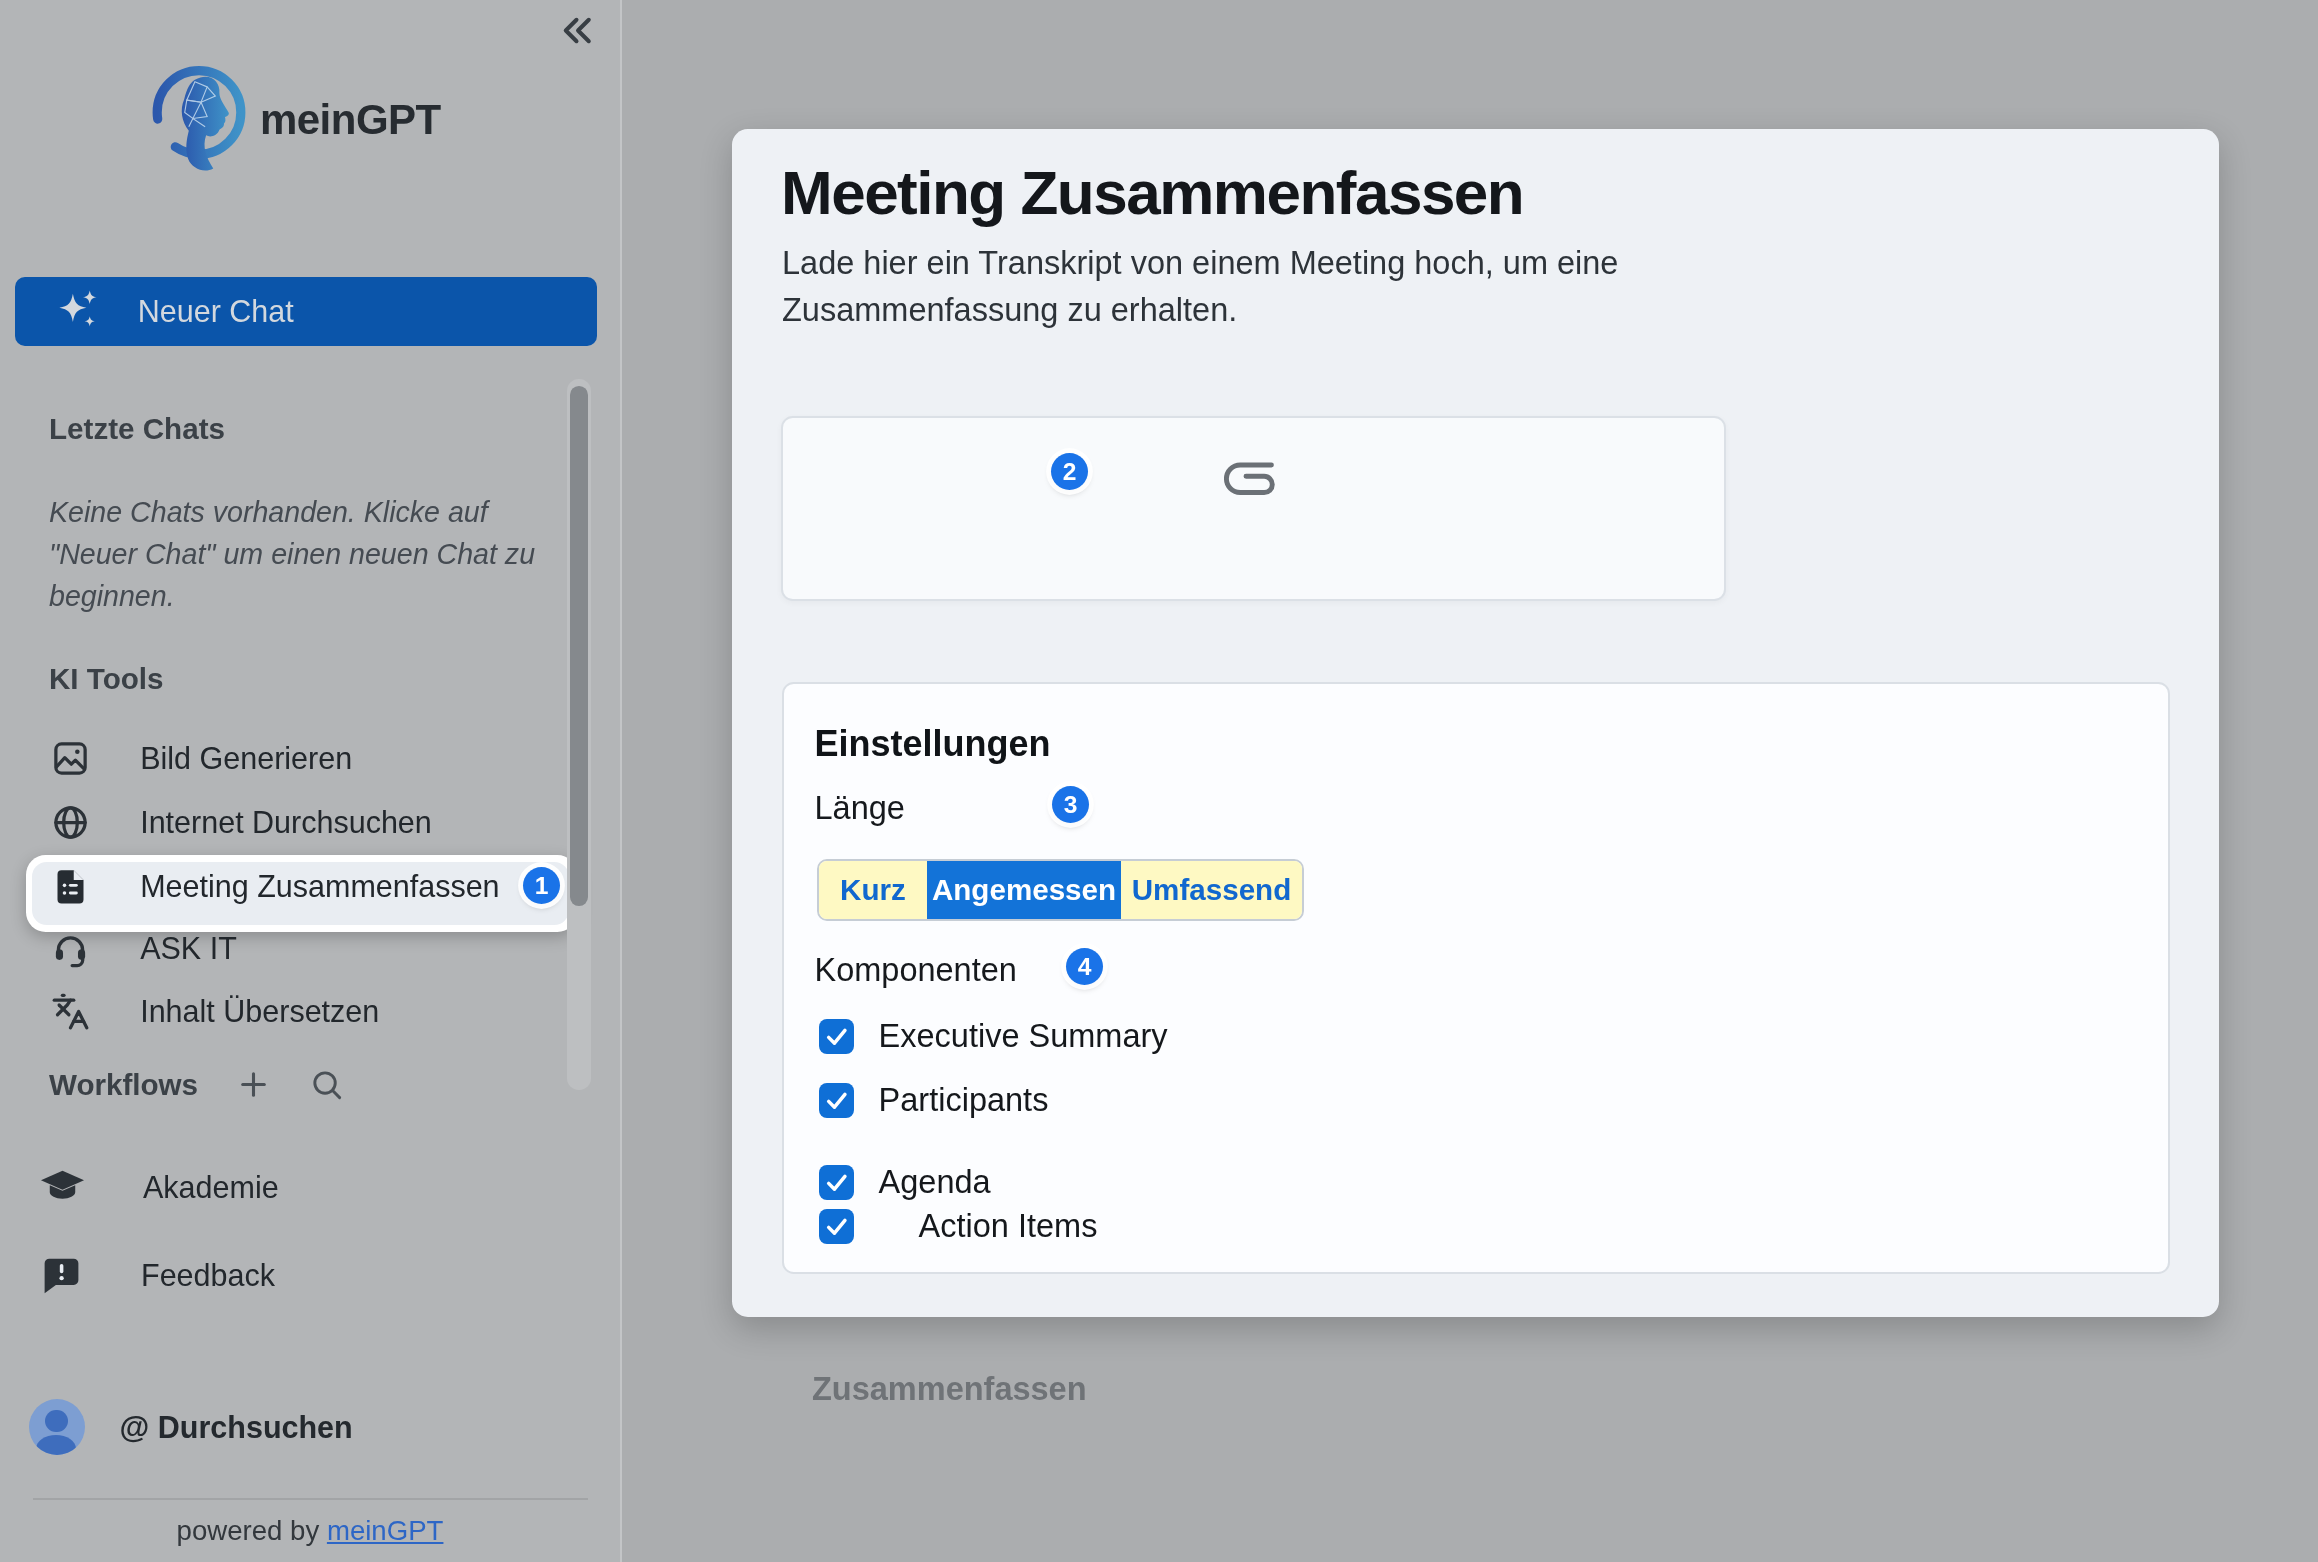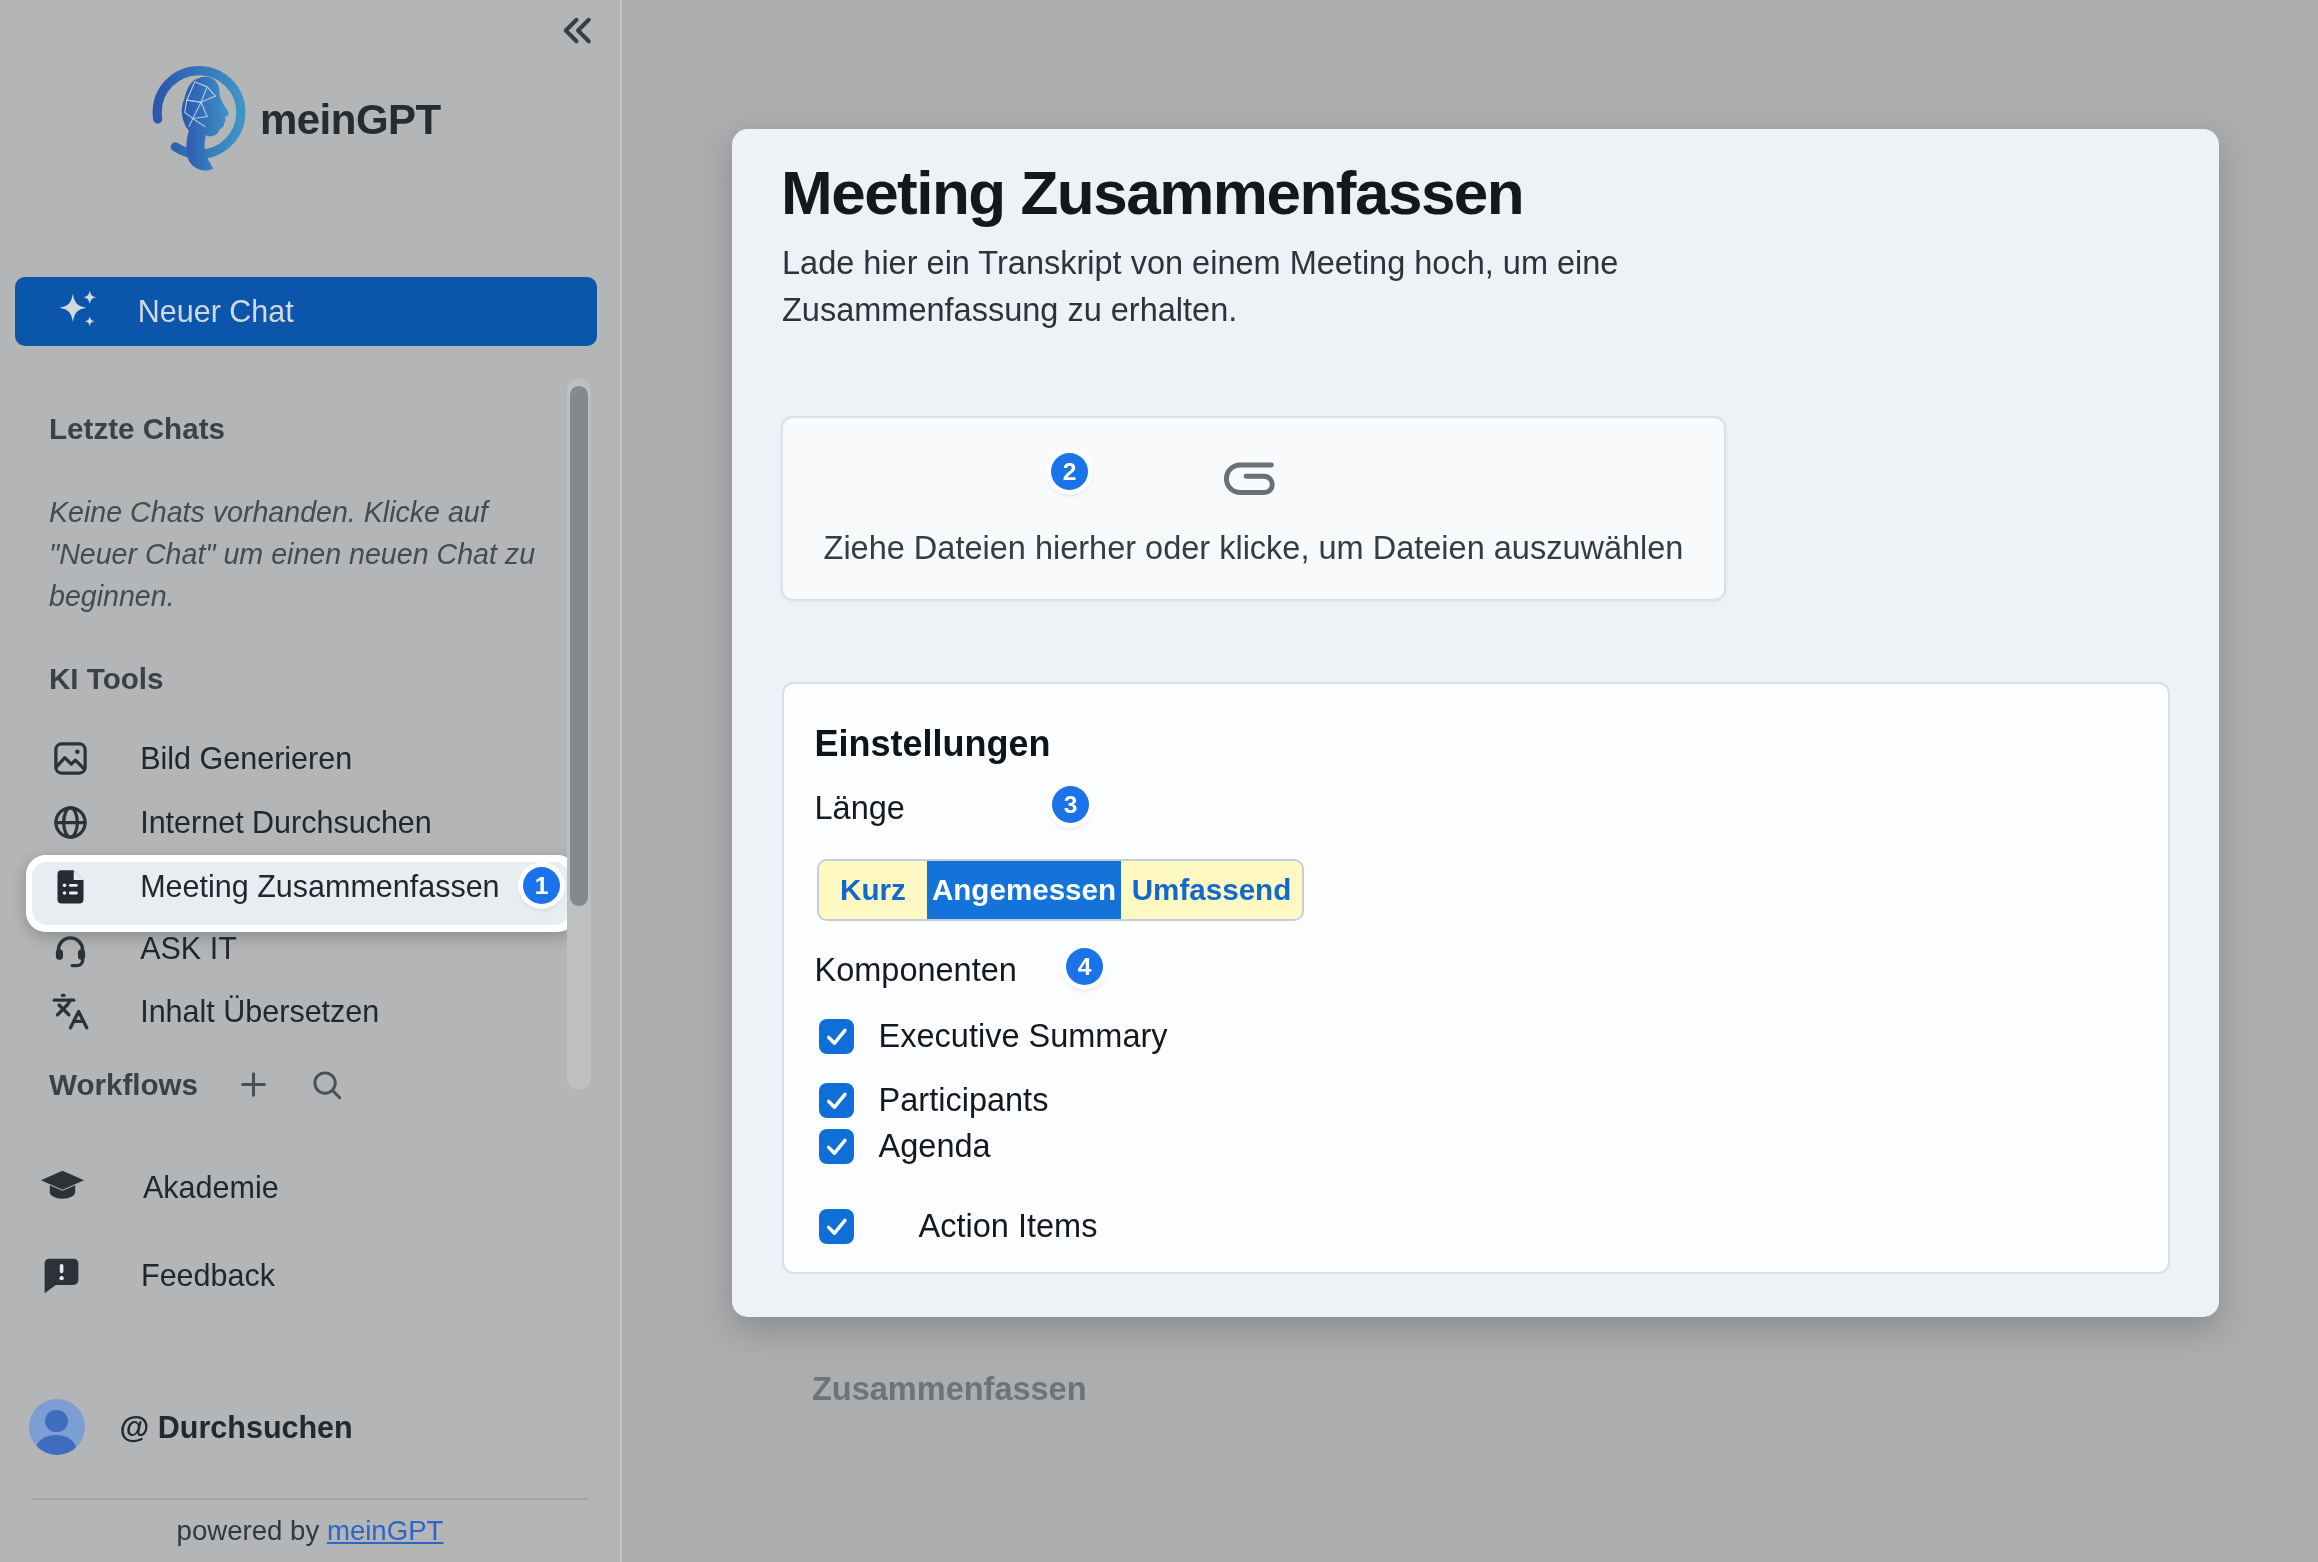--- a/index.html
+++ b/index.html
@@ -241,21 +241,20 @@
 
     <div class="dropzone">
       <div class="dz-badge">
         <div class="badge">2</div>
       </div>
       <div class="dz-clip">
         <svg width="67" height="45" viewBox="0 0 46 31" fill="none" stroke="#6b7076" stroke-width="3.4" stroke-linecap="round" stroke-linejoin="round">
           <path d="M35 5.5 H13.5 a9.5 9.5 0 0 0 0 19 H30 a5.6 5.6 0 0 0 0 -11.2 H17.5"></path>
         </svg>
       </div>
-      <div class="dz-text">Ziehe Dateien hierher oder klicke, um Dateien auszuwählen</div>
     </div>
 
     <div class="panel">
       <div class="panel-heading">Einstellungen</div>
 
       <div class="field-label" style="top:106px;">Länge</div>
       <div class="abs" style="left:268px;top:102px;">
         <div class="badge">3</div>
       </div>
 
@@ -279,21 +278,21 @@
         <span class="check-label">Executive Summary</span>
       </div>
       <div class="check-row" style="top:398px;">
         <span class="checkbox">
           <svg width="25.6" height="25.6" viewBox="0 0 22 22" fill="none" stroke="#ffffff" stroke-width="3" stroke-linecap="round" stroke-linejoin="round">
               <path d="M4 11.5 L9 16.5 L18 5.5"></path>
             </svg>
         </span>
         <span class="check-label">Participants</span>
       </div>
-      <div class="check-row" style="top:444px;">
+      <div class="check-row" style="top:480px;">
         <span class="checkbox">
           <svg width="25.6" height="25.6" viewBox="0 0 22 22" fill="none" stroke="#ffffff" stroke-width="3" stroke-linecap="round" stroke-linejoin="round">
               <path d="M4 11.5 L9 16.5 L18 5.5"></path>
             </svg>
         </span>
         <span class="check-label">Agenda</span>
       </div>
       <div class="check-row" style="top:524px;gap:40px;">
         <span class="checkbox">
           <svg width="25.6" height="25.6" viewBox="0 0 22 22" fill="none" stroke="#ffffff" stroke-width="3" stroke-linecap="round" stroke-linejoin="round">

